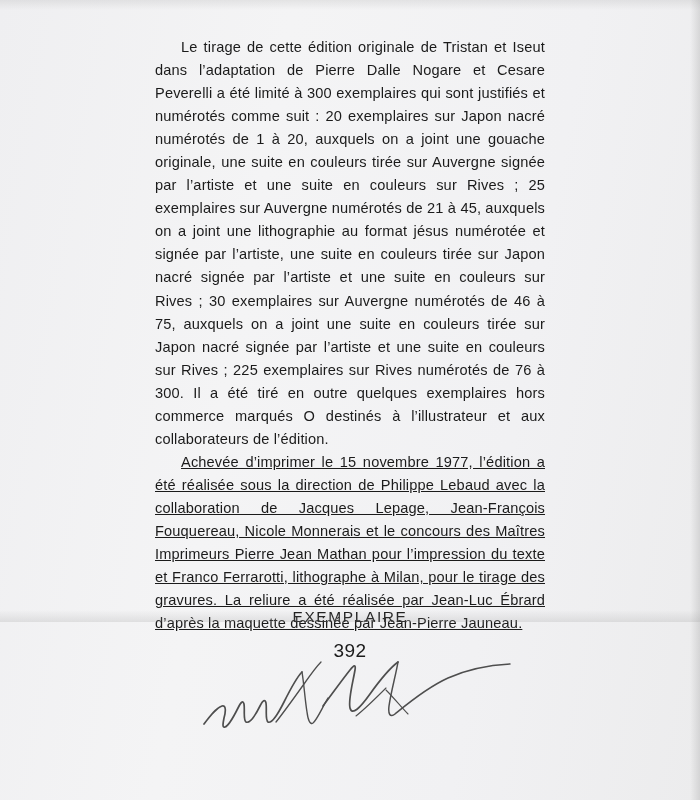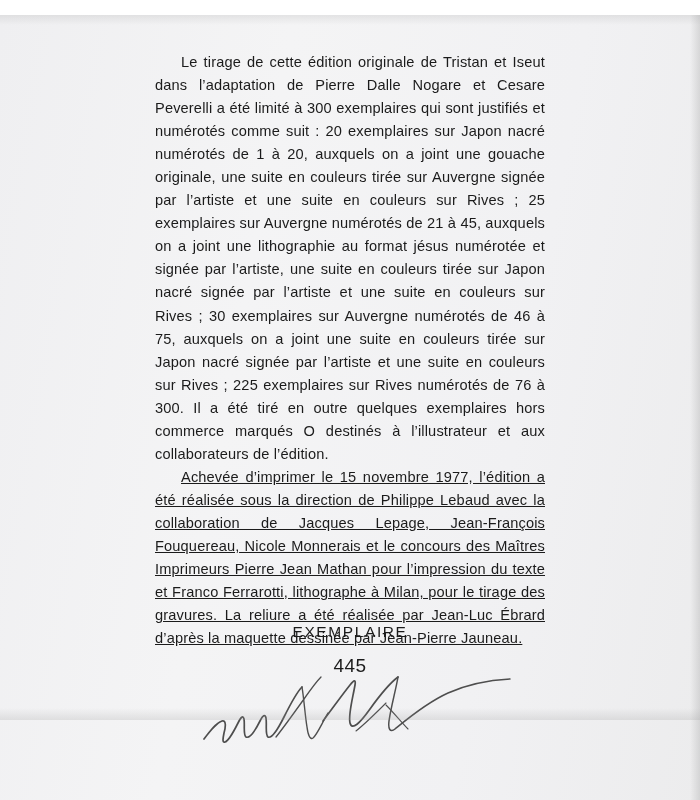--- a/index.html
+++ b/index.html
@@ -9,24 +9,23 @@
   body {
     width: 700px;
     height: 800px;
     background: #ffffff;
     font-family: "Liberation Sans", sans-serif;
     overflow: hidden;
   }
   .page {
     position: relative;
     width: 700px;
-    height: 705px;
+    height: 622px;
     background: #5eead4;
     box-sizing: border-box;
-    margin-top: 15px;
   }
   .paper {
     position: absolute;
     left: 0;
     top: 0;
     width: 700px;
     height: 800px;
     background: linear-gradient(100deg, #efeff1 0%, #f4f4f5 35%, #f1f1f3 70%, #ececed 100%);
   }
   .colophon {
@@ -120,21 +119,21 @@
 
 <div class="page">
   <div class="paper"></div>
 
   <div class="colophon">
     <p>Le tirage de cette édition originale de Tristan et Iseut dans l’adaptation de Pierre Dalle Nogare et Cesare Peverelli a été limité à 300 exemplaires qui sont justifiés et numérotés comme suit : 20 exemplaires sur Japon nacré numérotés de 1 à 20, auxquels on a joint une gouache originale, une suite en couleurs tirée sur Auvergne signée par l’artiste et une suite en couleurs sur Rives ; 25 exemplaires sur Auvergne numérotés de 21 à 45, auxquels on a joint une lithographie au format jésus numérotée et signée par l’artiste, une suite en couleurs tirée sur Japon nacré signée par l’artiste et une suite en couleurs sur Rives ; 30 exemplaires sur Auvergne numérotés de 46 à 75, auxquels on a joint une suite en couleurs tirée sur Japon nacré signée par l’artiste et une suite en couleurs sur Rives ; 225 exemplaires sur Rives numérotés de 76 à 300. Il a été tiré en outre quelques exemplaires hors commerce marqués O destinés à l’illustrateur et aux collaborateurs de l’édition.</p>
     <p>Achevée d’imprimer le 15 novembre 1977, l’édition a été réalisée sous la direction de Philippe Lebaud avec la collaboration de Jacques Lepage, Jean-François Fouquereau, Nicole Monnerais et le concours des Maîtres Imprimeurs Pierre Jean Mathan pour l’impression du texte et Franco Ferrarotti, lithographe à Milan, pour le tirage des gravures. La reliure a été réalisée par Jean-Luc Ébrard d’après la maquette dessinée par Jean-Pierre Jauneau.</p>
   </div>
 
   <div class="exemplaire-label">EXEMPLAIRE</div>
-  <div class="exemplaire-number">445</div>
+  <div class="exemplaire-number">392</div>
 
   <div class="signature">
     <svg viewBox="0 0 340 110" xmlns="http://www.w3.org/2000/svg">
       <g fill="none" stroke="#4e4e4e" stroke-width="1.6" stroke-linecap="round" stroke-linejoin="round">
         <path d="M24 74 C30 66, 36 58, 42 56 C46 55, 46 61, 44 68 C43 73, 42 78, 45 77 C49 76, 54 66, 58 58 C61 52, 63 50, 64 54 C65 60, 63 70, 66 72 C70 74, 76 64, 80 56 C83 50, 85 49, 86 53 C87 60, 85 70, 88 72 C92 74, 98 64, 104 52 C110 40, 116 28, 122 22" stroke-width="1.7"></path>
         <path d="M96 72 C104 62, 114 48, 124 34 C131 24, 137 16, 141 12" stroke-width="1.3"></path>
         <path d="M122 22 C124 34, 125 50, 127 62 C128 70, 130 75, 133 73 C137 70, 142 58, 148 48" stroke-width="1.4"></path>
         <path d="M143 56 C152 44, 162 30, 170 20 C174 15, 176 14, 175 20 C173 32, 168 50, 170 58 C172 66, 180 58, 190 44 C200 30, 210 18, 218 12" stroke-width="1.7"></path>
         <path d="M218 12 C216 24, 211 42, 209 56 C208 64, 210 68, 215 64 C226 55, 246 38, 268 28 C288 19, 312 15, 330 14" stroke-width="1.5"></path>
         <path d="M176 66 C186 58, 196 48, 206 38" stroke-width="1.1"></path>

